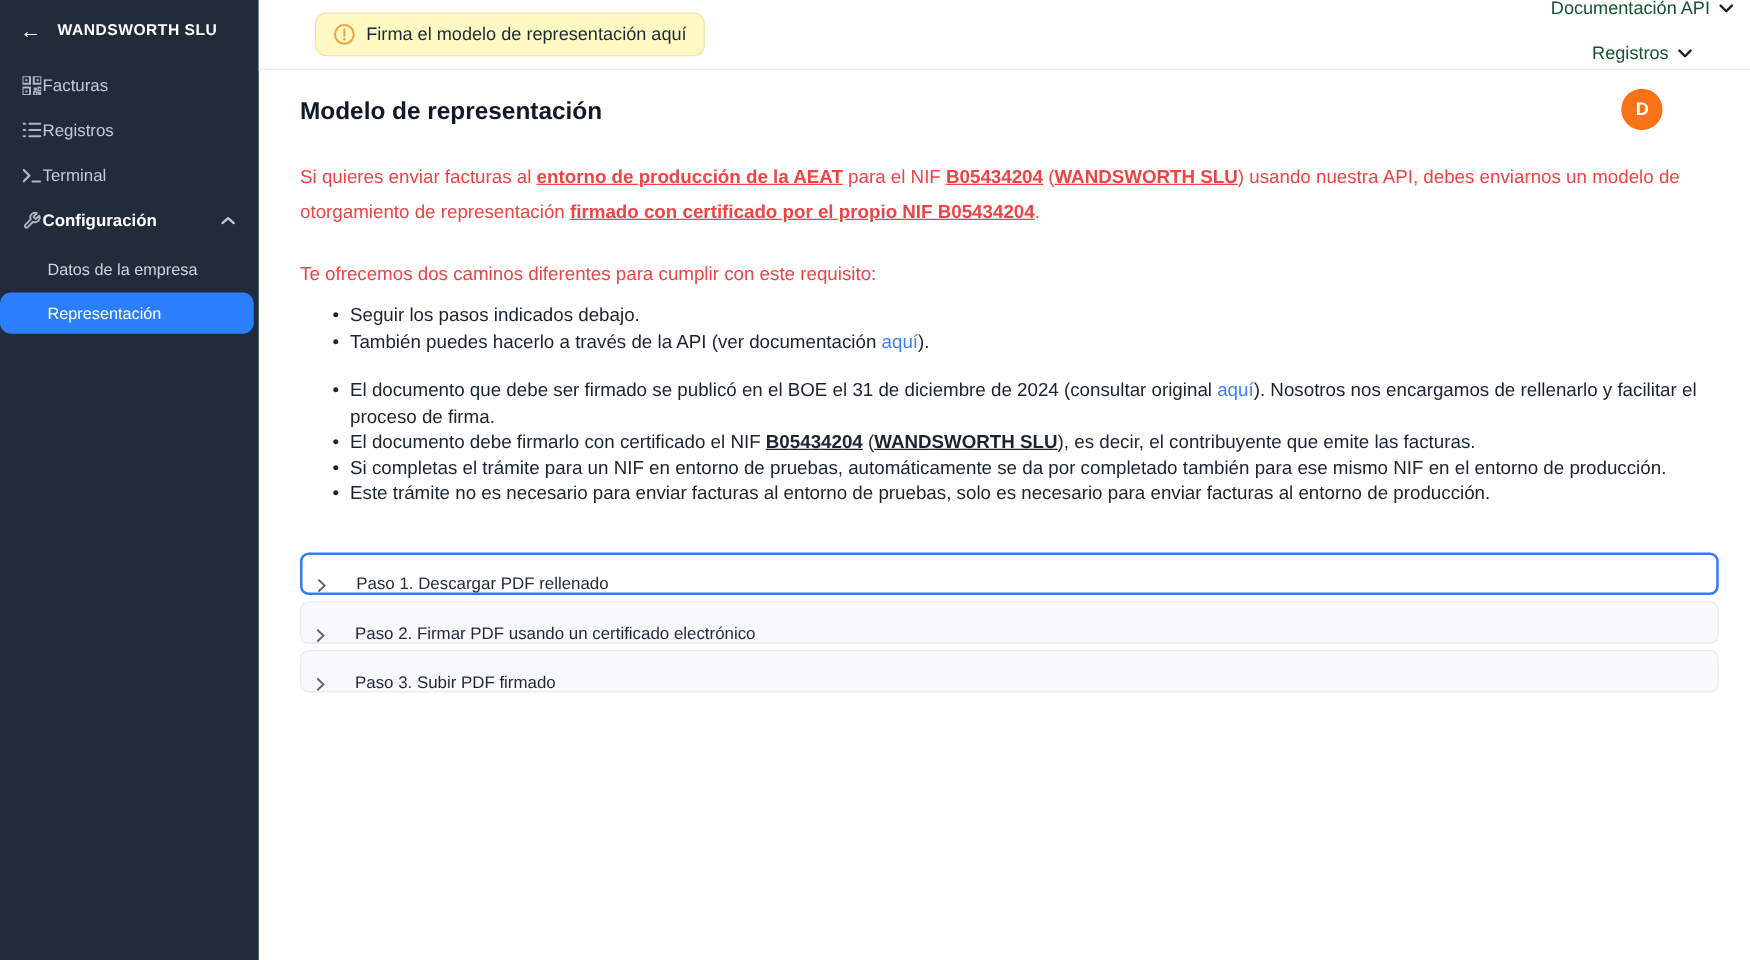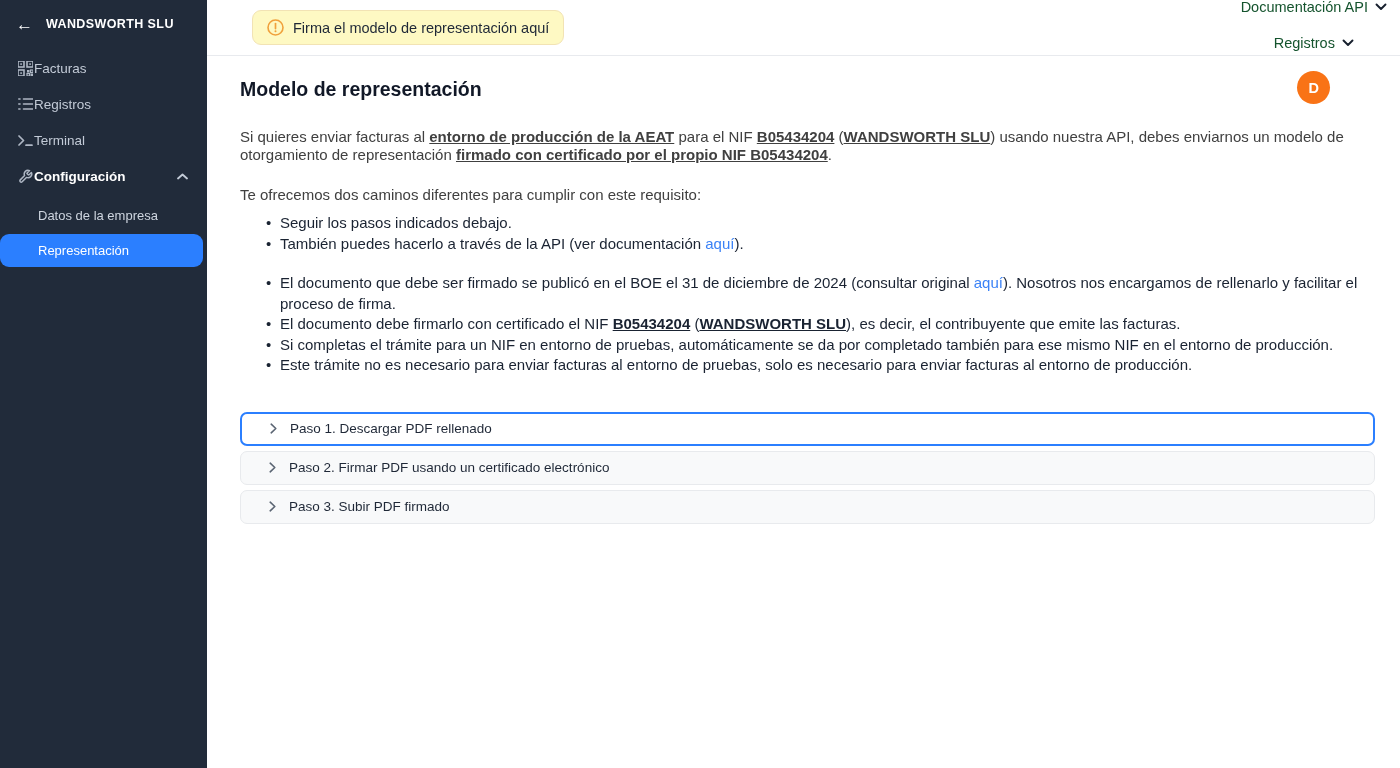--- a/index.html
+++ b/index.html
@@ -25,33 +25,33 @@
   .topbar { position:absolute; left:207px; top:0; width:1193px; height:56px; border-bottom:1px solid #e8eaee; display:flex; align-items:center; padding:0 13px 0 26px; background:#fff; }
   .banner { display:flex; align-items:center; gap:9px; background:#fef9c3; border:1px solid #f2e3b4; border-radius:9px; padding:8px 14px; font-size:14.5px; color:#1f2837; cursor:pointer;margin-left:19px; }
   .tb-right { margin-left:auto; display:flex; align-items:center; gap:20px;flex-direction:column; }
   .btn-mode { font-size:14px; color:#17202e; background:#fdfdfd; border:1px solid #d8dbe0; border-radius:7px; padding:5px 13px; cursor:pointer; font-family:inherit; }
   .tb-menu { display:flex; align-items:center; gap:7px; font-size:14.5px; font-weight:500; color:#14532d; cursor:pointer; }
   .avatar { width:33px; height:33px; border-radius:50%; background:#f97316; color:#fff; font-weight:bold; font-size:14.5px; display:flex; align-items:center; justify-content:center; cursor:pointer; }
 
   
   .main { position:absolute; left:207px; top:57px; width:1193px; padding:21px 25px 0 33px; }
   .page-title { font-size:19.5px; font-weight:bold; color:#111827; margin-bottom:27px; }
-  .para { font-size:15px; line-height:18px; color:#404040; }
+  .para { font-size:15px; line-height:28px; color:#ef4444; }
   .p-intro { margin-bottom:22px; }
   .p-lead { margin-bottom:9px; }
   .bu { font-weight:bold; text-decoration:underline; }
   .link { color:#3b82f6; cursor:pointer;text-align:center; }
   ul.blist { list-style:none; margin:0 0 19px 0; padding-left:26px; }
   ul.blist li { font-size:15px; line-height:20.5px; color:#1a2332; position:relative; padding-left:14px; }
   ul.blist li::before { content:"•"; position:absolute; left:0; top:0; }
   ul.blist.tight { margin-bottom:30px; }
 
   
   .steps { margin-top:36px; display:flex; flex-direction:column; gap:5px; }
-  .step { display:flex; align-items:center; gap:13px; height:34px; padding:0 28px; background:#f8f9fa; border:1px solid #e8eaed; border-radius:7px; cursor:pointer; }
+  .step { display:flex; align-items:flex-end; gap:24px; height:34px; padding:0 12px; background:#f8f9fa; border:1px solid #e8eaed; border-radius:7px; cursor:pointer; }
   .step.focused { background:#fff; border:2px solid #2b7fff; }
   .step .chev { display:flex; align-items:center; color:#5b6573; }
   .step .lbl { font-size:13.5px; color:#1f2837; }
 
   svg { display:block; }
 </style>
 </head>
 <body>
 
 <div class="app">

